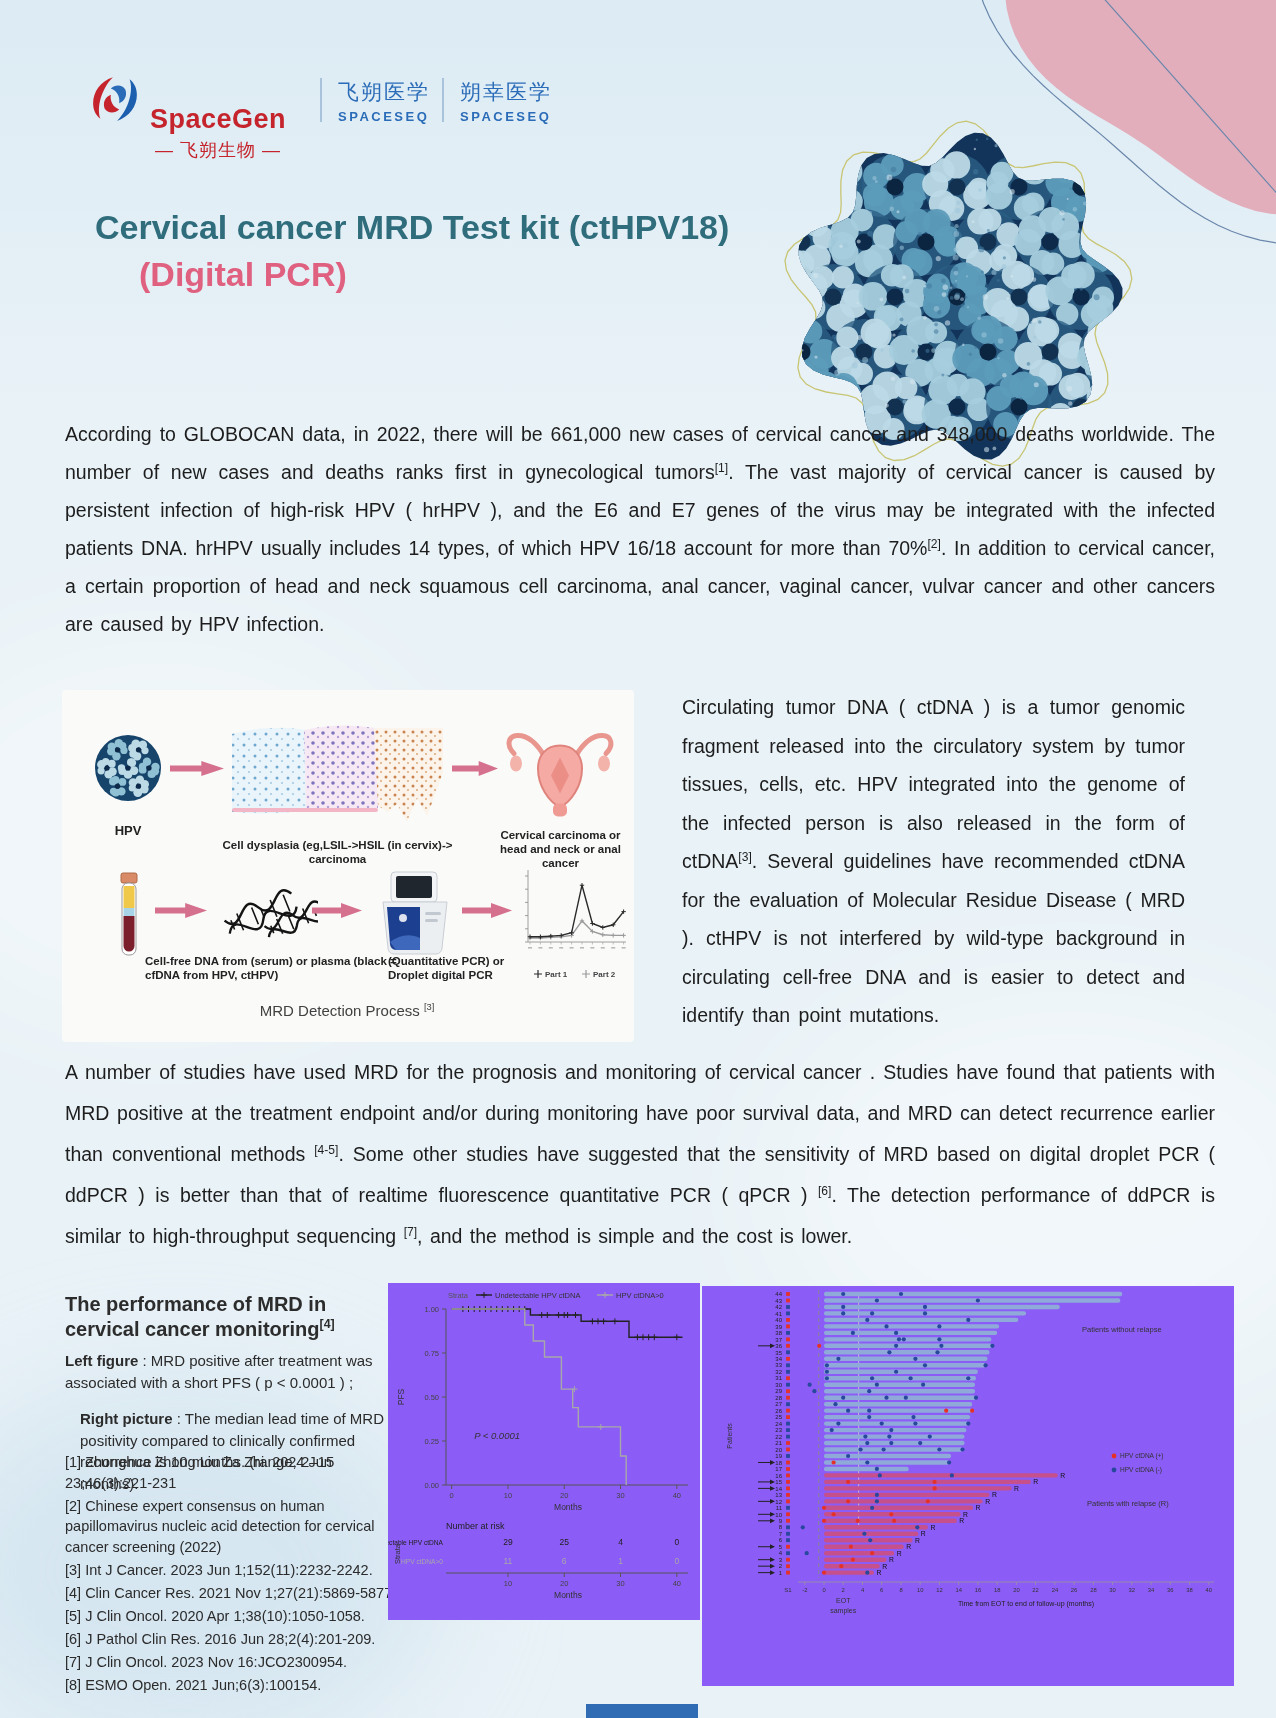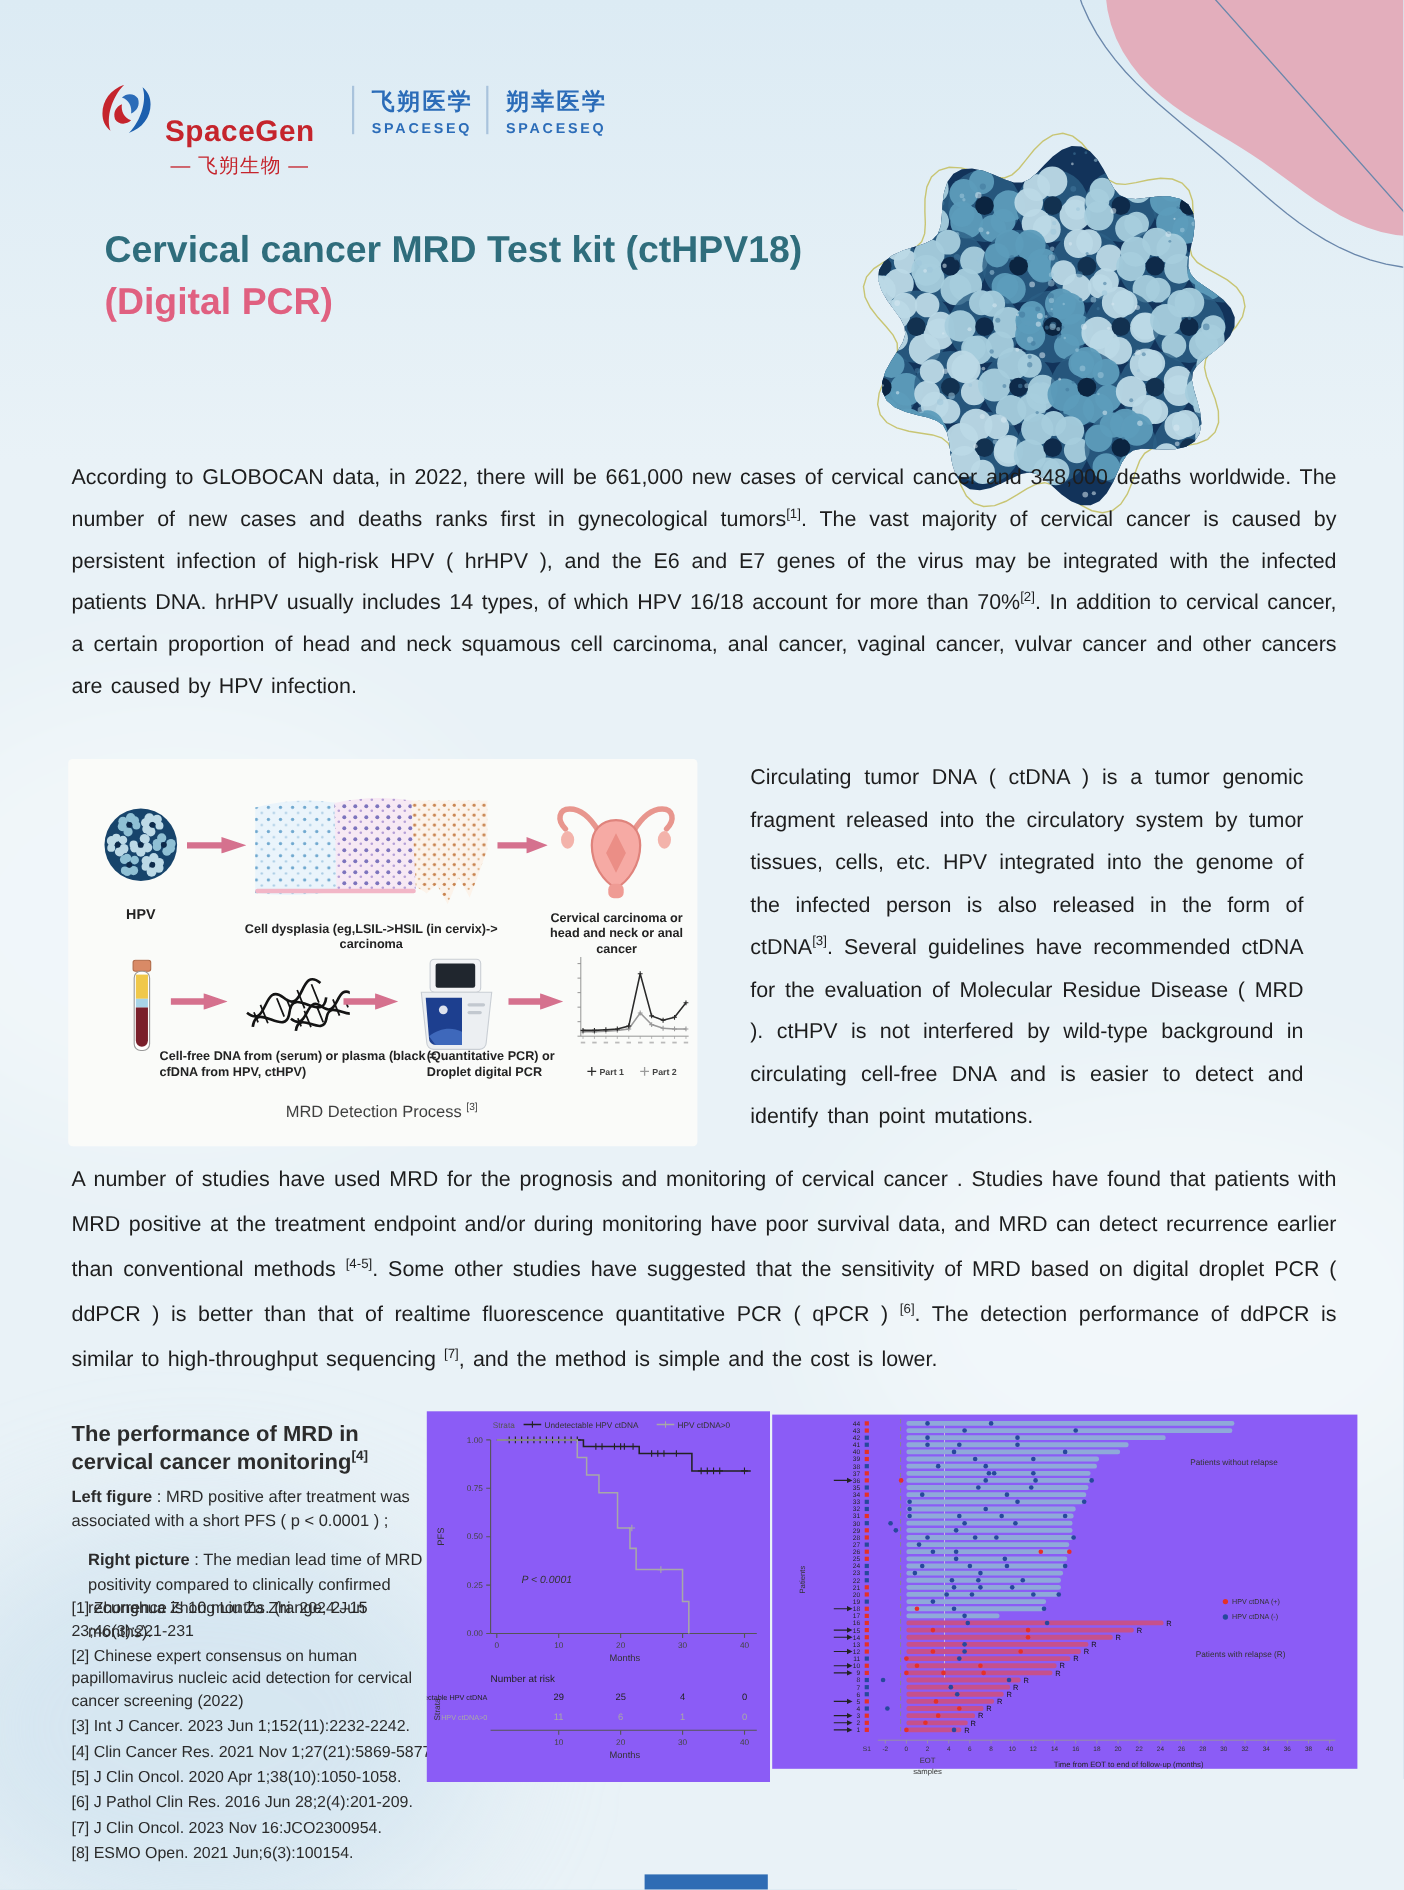--- a/index.html
+++ b/index.html
@@ -3,21 +3,21 @@
 <meta charset="utf-8">
 <style>
   html,body{margin:0;padding:0;background:#cfe3ee;font-family:"Liberation Sans",sans-serif;}
   #page{position:relative;width:1276px;height:1718px;margin:0 auto;background:#e9f2f7;overflow:hidden;}
   .abs{position:absolute;}
   .deco{pointer-events:none;}
   sup{font-size:0.62em;line-height:0;}
   
   .brand-name{font-size:27px;font-weight:bold;color:#c5242c;letter-spacing:0.5px;margin-top:28px;}
   .brand-sub{font-size:18px;color:#c5242c;letter-spacing:1px;margin-top:3px;}
-  .unit-cn{font-size:21px;font-weight:bold;color:#2b6cb8;letter-spacing:2px;}
+  .unit-cn{font-size:21px;font-weight:normal;color:#2b6cb8;letter-spacing:2px;}
   .unit-en{font-size:13px;font-weight:bold;color:#2b6cb8;letter-spacing:2.5px;margin-top:3px;}
   .vdiv{width:2px;background:#a9c3dc;}
   
   .title1{font-size:34px;font-weight:bold;color:#2f6d7c;}
   .title2{font-size:34px;font-weight:bold;color:#e06080;}
   
   .para{font-size:19.5px;line-height:38px;color:#1d1d1d;text-align:justify;word-spacing:2px;}
   .para2{line-height:41px;}
   .ctpara{font-size:19.5px;line-height:38.5px;color:#1d1d1d;text-align:justify;word-spacing:3px;}
   
@@ -454,21 +454,21 @@
           <circle cx="172.0" cy="182.6" r="2.4" fill="#d7e8f0" opacity="0.55"></circle>
           <circle cx="186.4" cy="90.8" r="2.0" fill="#9fc6da" opacity="0.55"></circle>
           <circle cx="179.7" cy="185.9" r="1.9" fill="#41789c" opacity="0.55"></circle>
           <circle cx="297.5" cy="276.8" r="2.8" fill="#d7e8f0" opacity="0.55"></circle>
           <circle cx="262.9" cy="225.0" r="1.5" fill="#9fc6da" opacity="0.55"></circle>
         </g>
       </svg></div>
 
   <div class="abs" style="left:95px;top:208px;width:720px;">
     <div class="title1">Cervical cancer MRD Test kit (ctHPV18)</div>
-    <div class="title2" style="margin-top:8px;">(Digital PCR)</div>
+    <div class="title2" style="margin-top:8px;margin-left:44px;">(Digital PCR)</div>
   </div>
 
   <div class="abs para" style="left:65px;top:415px;width:1150px;">According to GLOBOCAN data, in 2022, there will be 661,000 new cases of cervical cancer and 348,000 deaths worldwide. The number of new cases and deaths ranks first in gynecological tumors<sup>[1]</sup>. The vast majority of cervical cancer is caused by persistent infection of high-risk HPV ( hrHPV ), and the E6 and E7 genes of the virus may be integrated with the infected patients DNA. hrHPV usually includes 14 types, of which HPV 16/18 account for more than 70%<sup>[2]</sup>. In addition to cervical cancer, a certain proportion of head and neck squamous cell carcinoma, anal cancer, vaginal cancer, vulvar cancer and other cancers are caused by HPV infection.</div>
 
   <div class="abs panel" style="left:62px;top:690px;width:572px;height:352px;"></div>
 
   <div class="abs" style="left:93px;top:733px;width:70px;height:70px;">
     <svg width="70" height="70" viewBox="0 0 70 70" id="hpv-ball">
         <circle cx="35" cy="35" r="33" fill="#17446b"></circle>
         <circle cx="41.0" cy="37.6" r="4.4" fill="#bcd9e6"></circle>
@@ -770,21 +770,21 @@
         <line x1="176.23000000000002" y1="290" x2="176.23000000000002" y2="294" stroke="#555" stroke-width="1"></line>
         <text x="176.23000000000002" y="303" font-size="7.5" fill="#444" text-anchor="middle">20</text>
         <line x1="232.53" y1="290" x2="232.53" y2="294" stroke="#555" stroke-width="1"></line>
         <text x="232.53" y="303" font-size="7.5" fill="#444" text-anchor="middle">30</text>
         <line x1="288.83" y1="290" x2="288.83" y2="294" stroke="#555" stroke-width="1"></line>
         <text x="288.83" y="303" font-size="7.5" fill="#444" text-anchor="middle">40</text>
         <text x="180" y="315" font-size="8.5" fill="#333" text-anchor="middle">Months</text>
         <text transform="rotate(-90 12 271)" x="12" y="271" font-size="7.5" fill="#333" text-anchor="middle">Strata</text>
       </svg>
   </div>
-  <div class="abs chartbox" style="left:702px;top:1286px;width:532px;height:322px;">
+  <div class="abs chartbox" style="left:702px;top:1286px;width:532px;height:400px;">
     <svg id="sw-chart" width="532" height="338" viewBox="0 0 532 338">
         <line x1="156.632" y1="6" x2="156.632" y2="240" stroke="#d8d8d8" stroke-width="0.7"></line>
         <line x1="116.709" y1="4" x2="116.709" y2="292" stroke="#888" stroke-width="0.9" stroke-dasharray="4,3"></line>
         <text x="80" y="10.2" font-size="6" fill="#222" text-anchor="end">44</text>
         <rect x="84.1" y="6.1" width="3.8" height="3.8" fill="#e53128"></rect>
         <rect x="122.0" y="5.8" width="298.2" height="4.4" rx="2" fill="#8fa9d9"></rect>
         <circle cx="141.2" cy="8" r="2.1" fill="#27489c"></circle>
         <circle cx="199.0" cy="8" r="2.1" fill="#27489c"></circle>
         <text x="80" y="16.68" font-size="6" fill="#222" text-anchor="end">43</text>
         <rect x="84.1" y="12.6" width="3.8" height="3.8" fill="#e53128"></rect>

